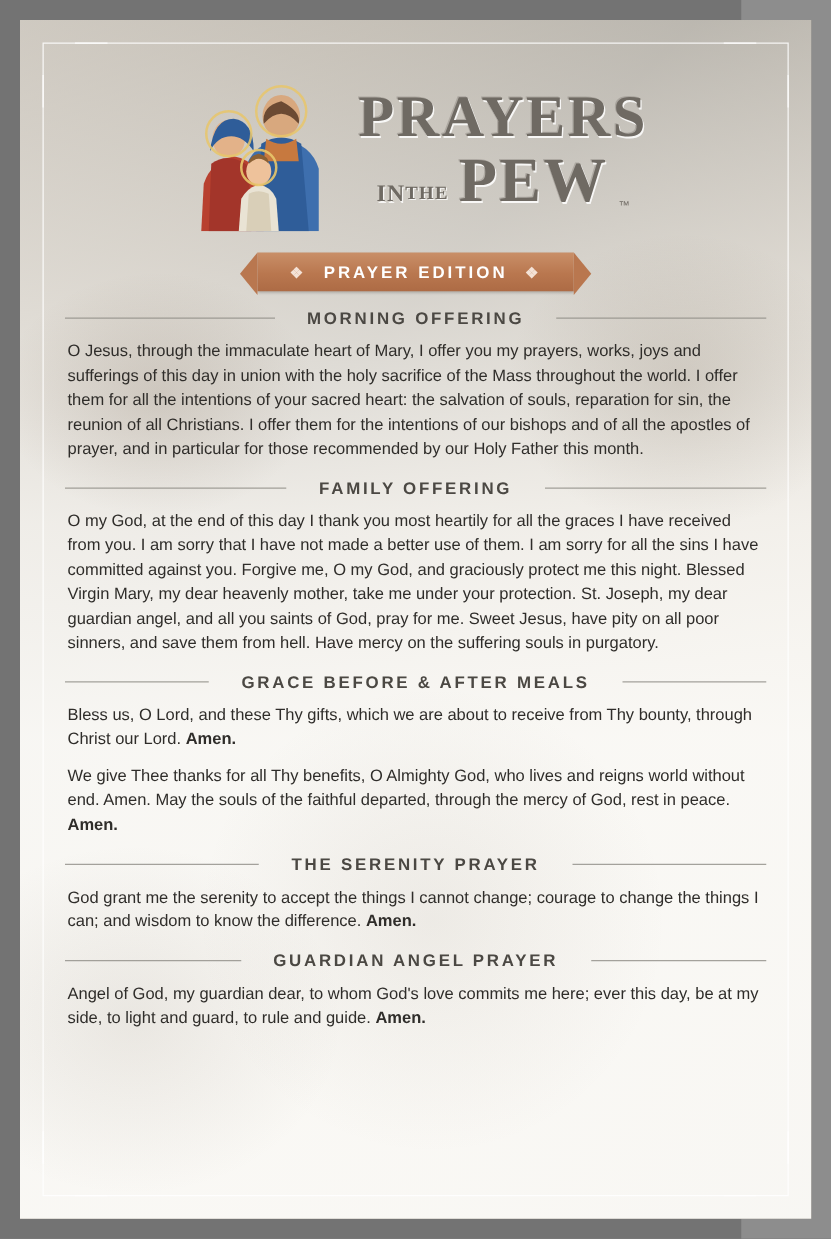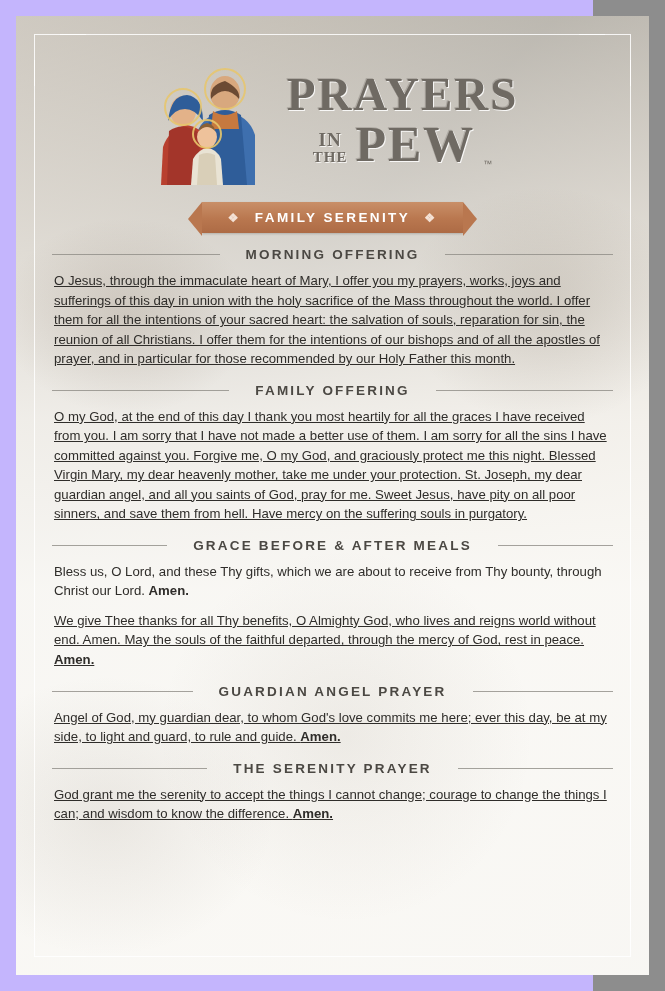--- a/index.html
+++ b/index.html
@@ -13,21 +13,21 @@
     font-family: "Liberation Sans", sans-serif;
     overflow: hidden;
   }
 
   .page {
     position: relative;
     width: 593px;
     height: 991px;
     box-sizing: border-box;
     padding: 16px;
-    background: #c4b5fd;
+    background: #737373;
   }
 
   .card {
     position: relative;
     width: 633px;
     height: 959px;
     box-sizing: border-box;
     background:
       linear-gradient(180deg, rgba(250,247,242,0.55) 0%, rgba(250,247,242,0.72) 20%, rgba(252,250,246,0.90) 42%, rgba(253,252,249,0.96) 60%, rgba(253,252,249,0.96) 100%),
       linear-gradient(135deg, #9a9285 0%, #867e70 18%, #6f6a5f 34%, #8b8375 52%, #a49a89 70%, #8e8676 88%, #7b7467 100%);
@@ -135,21 +135,21 @@
   .title-the {
     font-family: "Liberation Serif", serif;
     font-size: 15px;
     font-weight: 700;
     color: #6f6a63;
     letter-spacing: 1px;
     text-shadow: 1px 1px 0 rgba(255,255,255,0.8);
   }
   .title-stack {
     display: flex;
-    flex-direction: column;
+    flex-direction: row;
     align-items: center;
     line-height: 1.02;
     padding-bottom: 4px;
   }
   .title-pew {
     font-family: "Liberation Serif", serif;
     font-size: 50px;
     font-weight: 700;
     letter-spacing: 2px;
     color: #6f6a63;
@@ -230,21 +230,21 @@
   }
   .prayer {
     font-family: "Liberation Sans", sans-serif;
     font-size: 13.2px;
     line-height: 1.48;
     color: #2f2d2a;
     text-align: left;
     margin: 0 0 10px 0;
     padding: 0 2px;
   }
-  .prayer:last-child { margin-bottom: 0; text-decoration: underline; }
+  .prayer:last-child { margin-bottom: 0; }
   .prayer b { font-weight: 700; }
 
   .footnote {
     margin-top: 16px;
     text-align: center;
     font-family: "Liberation Sans", sans-serif;
     font-style: italic;
     font-size: 12.3px;
     line-height: 1.5;
     color: #3b3934;
@@ -298,21 +298,21 @@
             </div>
             <span class="title-pew">PEW</span>
             <span class="tm">™</span>
           </div>
         </div>
       </div>
 
       <div class="edition-wrap">
         <div class="edition">
           <span class="edi-arrow">❖</span>
-          <span>FAMILY SERENITY</span>
+          <span>PRAYER EDITION</span>
           <span class="edi-arrow">❖</span>
         </div>
       </div>
 
       <div id="sections">
           <div class="section">
             <div class="section-head">
               <span class="rule"></span>
               <span class="section-title">MORNING OFFERING</span>
               <span class="rule"></span>
@@ -332,31 +332,31 @@
               <span class="rule"></span>
               <span class="section-title">GRACE BEFORE &amp; AFTER MEALS</span>
               <span class="rule"></span>
             </div>
             <p class="prayer">Bless us, O Lord, and these Thy gifts, which we are about to receive from Thy bounty, through Christ our Lord. <b>Amen.</b></p>
             <p class="prayer">We give Thee thanks for all Thy benefits, O Almighty God, who lives and reigns world without end. Amen. May the souls of the faithful departed, through the mercy of God, rest in peace. <b>Amen.</b></p>
           </div>
           <div class="section">
             <div class="section-head">
               <span class="rule"></span>
+              <span class="section-title">THE SERENITY PRAYER</span>
+              <span class="rule"></span>
+            </div>
+            <p class="prayer">God grant me the serenity to accept the things I cannot change; courage to change the things I can; and wisdom to know the difference. <b>Amen.</b></p>
+          </div>
+          <div class="section">
+            <div class="section-head">
+              <span class="rule"></span>
               <span class="section-title">GUARDIAN ANGEL PRAYER</span>
               <span class="rule"></span>
             </div>
             <p class="prayer">Angel of God, my guardian dear, to whom God's love commits me here; ever this day, be at my side, to light and guard, to rule and guide. <b>Amen.</b></p>
-          </div>
-          <div class="section">
-            <div class="section-head">
-              <span class="rule"></span>
-              <span class="section-title">THE SERENITY PRAYER</span>
-              <span class="rule"></span>
-            </div>
-            <p class="prayer">God grant me the serenity to accept the things I cannot change; courage to change the things I can; and wisdom to know the difference. <b>Amen.</b></p>
           </div>
         </div>
 
 
     </div>
   </div>
 </div>
 
 </body></html>

